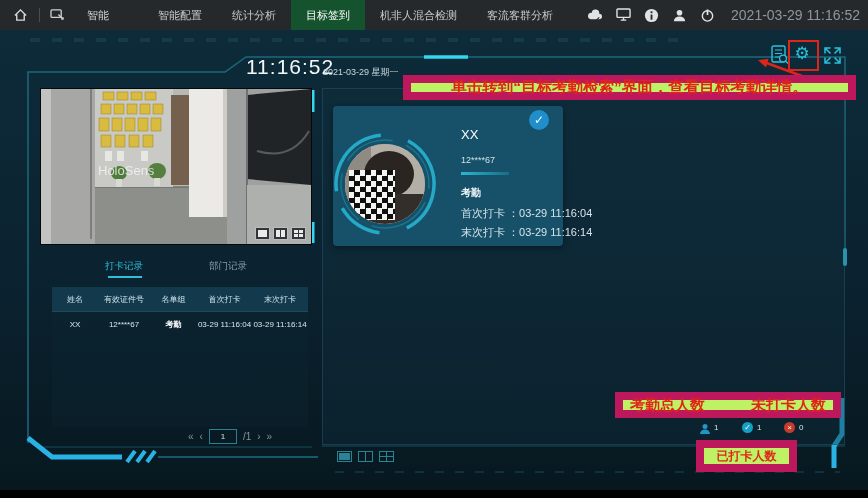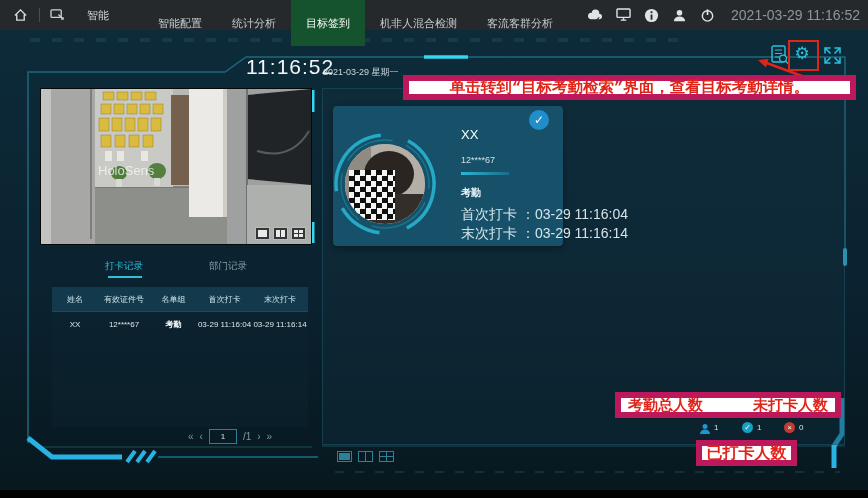--- a/index.html
+++ b/index.html
@@ -6,21 +6,21 @@
   body{font-family:"Liberation Sans","DejaVu Sans",sans-serif;}
   #stage{position:relative;width:868px;height:498px;background:#000;overflow:hidden;}
   .abs{position:absolute;}
 
   
   #navbar{left:0;top:0;width:868px;height:30px;background:#26292c;display:flex;align-items:center;
           color:#c3c9cc;font-size:11px;z-index:10;padding-left:12px;box-sizing:border-box;}
   .nav-divider{width:1px;height:14px;background:#4a4e52;margin:0 10px;}
   .brand{display:flex;align-items:center;gap:22px;color:#cdd2d4;}
   .nav-items{display:flex;margin-left:34px;height:30px;}
-  .nav-item{padding:8px 15px;line-height:30px;height:30px;cursor:pointer;white-space:nowrap;}
+  .nav-item{padding:0 15px;line-height:30px;height:30px;cursor:pointer;white-space:nowrap;}
   .nav-item.active{background:#14532d;color:#fff;font-family:Liberation Serif, serif;}
   .nav-right{margin-left:auto;display:flex;align-items:center;gap:11px;padding-right:8px;}
   .nav-ico{width:17px;height:17px;display:flex;align-items:center;justify-content:center;}
   .nav-time{color:#8d979b;font-size:14px;margin-left:4px;white-space:nowrap;}
 
   
   #main{left:0;top:30px;width:868px;height:460px;
         background:linear-gradient(180deg,#0d2b39 0%,#0b2230 55%,#07181f 100%);z-index:1;}
   #hud{left:0;top:0;width:868px;height:498px;z-index:2;pointer-events:none;}
 
@@ -63,39 +63,39 @@
   #ring{left:0px;top:26px;width:104px;height:104px;}
   #photo{left:12px;top:38px;width:80px;height:80px;border-radius:50%;overflow:hidden;background:#b3aea6;}
   .checker{left:4px;top:26px;width:46px;height:50px;
            background:repeating-conic-gradient(#101010 0% 25%,#f4f4f2 0% 50%);background-size:11px 11px;}
   #badge{left:196px;top:4px;width:20px;height:20px;border-radius:50%;background:#1f8ecb;color:#fff;
          font-size:12px;line-height:20px;text-align:center;}
   .card-name{left:128px;top:21px;font-size:13px;color:#fbfdfe;}
   .card-id{left:128px;top:49px;font-size:9px;color:#cfe0e6;}
   .card-bar{left:128px;top:66px;width:48px;height:3px;background:linear-gradient(90deg,#2ab5d2,#1a6d86);}
   .card-sec{left:128px;top:80px;font-size:10px;font-weight:bold;color:#f2f8fa;}
-  .card-line{font-size:14px;color:#d6e4e9;white-space:nowrap;}
+  .card-line{font-size:11px;color:#d6e4e9;white-space:nowrap;}
 
   
   .gicon{top:448px;width:15px;height:11px;z-index:3;cursor:pointer;}
 
   
   .stat-count{font-size:8px;color:#d7e3e8;z-index:3;}
   .stat-circle{width:11px;height:11px;border-radius:50%;color:#fff;font-size:8px;line-height:11px;
                text-align:center;z-index:3;}
 
   
   #scroll-thumb{left:843px;top:248px;width:4px;height:18px;background:#2a93ab;border-radius:2px;z-index:3;}
 
   
-  .red-box{background:#ffffff;border:6px solid #be185d;color:#e0241a;font-weight:bold;z-index:9;
-           display:flex;align-items:center;box-sizing:border-box;font-family:Liberation Mono, monospace;}
+  .red-box{background:#bef264;border:8px solid #be185d;color:#e0241a;font-weight:bold;z-index:9;
+           display:flex;align-items:center;box-sizing:border-box;}
   #tip-top{left:403px;top:75px;width:453px;height:25px;font-size:15.5px;justify-content:center;white-space:nowrap;}
   #tip-counts{left:615px;top:392px;width:226px;height:26px;font-size:15px;justify-content:space-between;padding:0 7px;}
-  #tip-punched{left:696px;top:440px;width:101px;height:26px;font-size:16px;justify-content:center;}
+  #tip-punched{left:696px;top:440px;width:101px;height:32px;font-size:12px;justify-content:center;}
   #arrow-svg{left:0;top:0;width:868px;height:498px;z-index:8;pointer-events:none;}
 </style>
 </head>
 <body>
 
 <div id="stage">
 
   <div class="abs" id="navbar">
     <span class="nav-ico">
       <svg width="15" height="14" viewBox="0 0 16 15">

